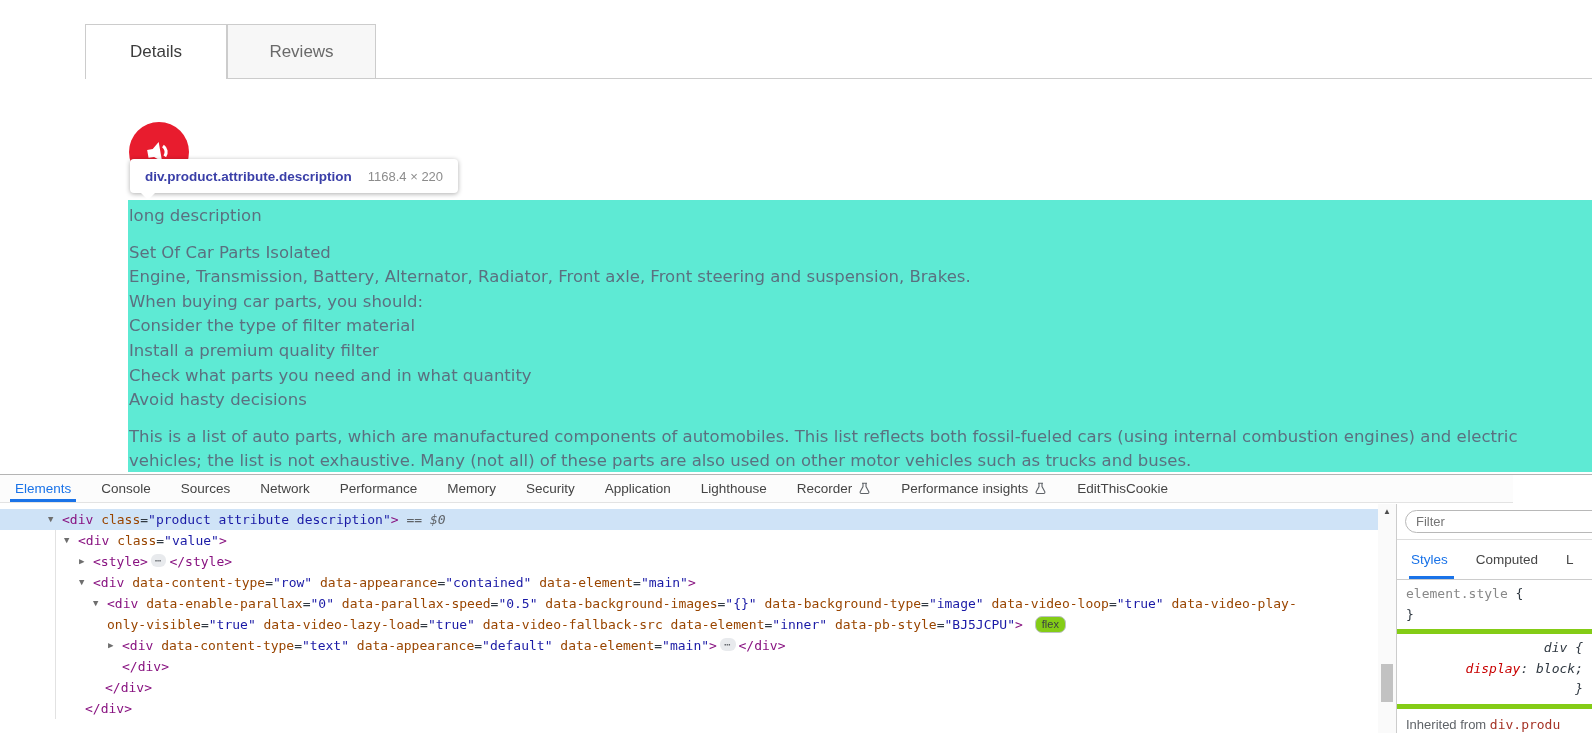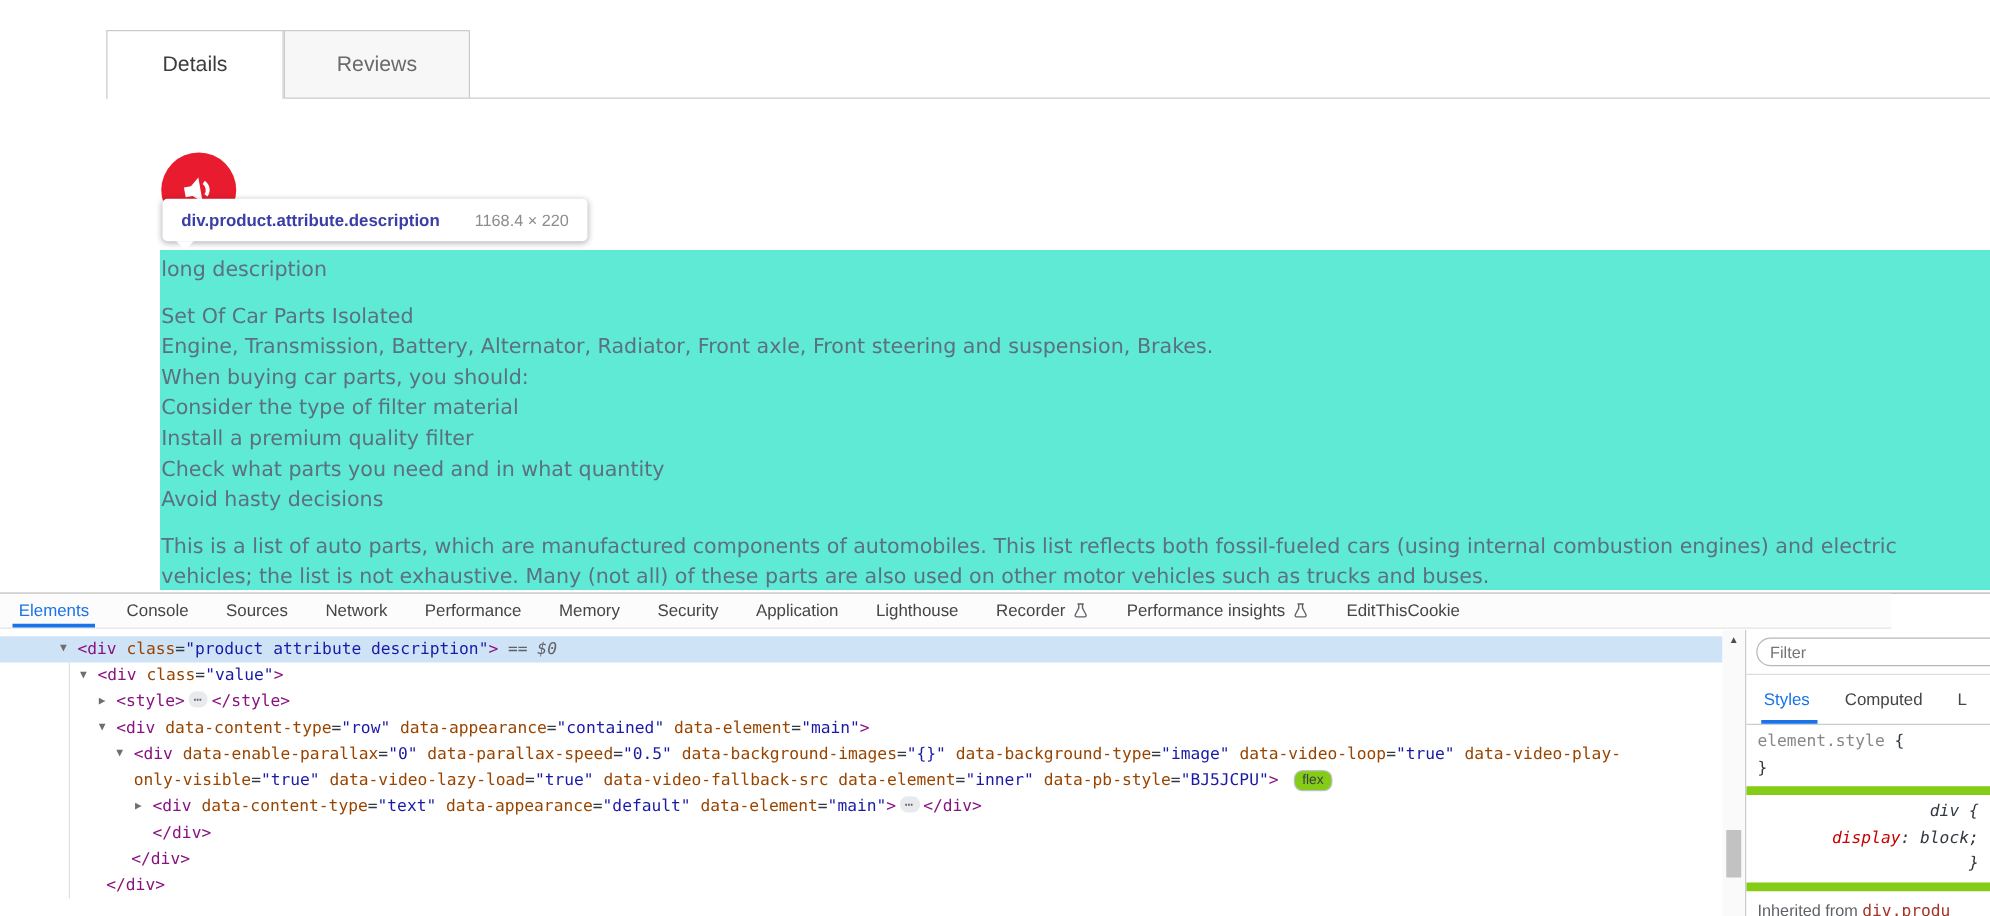--- a/index.html
+++ b/index.html
@@ -15,21 +15,21 @@
                  color:#3c3c3c; z-index:2;justify-content:center; }
   #tab-reviews { left:227px; width:149px; background:#f7f7f7; border:1px solid #ccc; color:#6a6a6a; }
   #tabline { position:absolute; left:376px; top:78px; width:1216px; height:1px; background:#ccc; }
 
   #audio-icon { position:absolute; left:129px; top:122px; width:60px; height:60px;
                 border-radius:50%; display:flex; align-items:center; justify-content:center; }
   #audio-icon svg { transform:rotate(-10deg); }
 
   #inspect-tooltip { position:absolute; left:130px; top:159px; height:34px; z-index:5;
                      background:#fff; border-radius:4px; box-shadow:0 1px 5px rgba(0,0,0,.32);
-                     display:flex; align-items:center; gap:28px; padding:0 15px; white-space:nowrap; }
+                     display:flex; align-items:center; gap:16px; padding:0 15px; white-space:nowrap; }
   #inspect-tooltip .sel { font-weight:bold; font-size:13.5px; color:#3a3fa8; }
   #inspect-tooltip .dim { font-size:13px; color:#8c8c8c; }
   #inspect-tooltip::after { content:""; position:absolute; left:11px; top:100%;
                             border:7px solid transparent; border-top-color:#fff; }
 
   #highlight { position:absolute; left:128px; top:200px; width:1464px; height:272px;
                overflow:hidden; padding:4px 0 0 1px; }
   #highlight, #highlight * { color:#5b7080; font-family:"DejaVu Sans", sans-serif;
                font-size:16.5px; line-height:24.6px; }
   #desc-intro { margin-bottom:12px; }
@@ -82,21 +82,21 @@
              border-bottom:1px solid #ccc; font-size:13.5px; color:#454545; position:relative; }
   .sp-tab { cursor:pointer; white-space:nowrap; position:relative; height:100%;
             display:flex; align-items:center; }
   .sp-tab.active { color:#1a73e8; }
   .sp-tab.active::after { content:""; position:absolute; left:-2px; right:-6px; bottom:0;
                           height:3px; background:#1a73e8; }
   #sp-filter-row { height:36px; border-bottom:1px solid #ddd; padding:6px 0 0 8px; }
   #sp-filter { width:210px; height:23px; border:1px solid #b8b8b8; border-radius:11.5px;
                padding:0 10px; font-size:13px; color:#333; outline:none; }
   #sp-filter::placeholder { color:#757575; }
-  .sp-section { padding:4px 9px; border-bottom:7px solid #84cc16;
+  .sp-section { padding:4px 9px; border-bottom:5px solid #84cc16;
                 font-family:"DejaVu Sans Mono", monospace; font-size:13px; line-height:20.5px;
                 color:#303942; white-space:nowrap; }
   .sp-elsel { color:#888; }
   .sp-italic { font-style:italic;text-align:right; }
   .sp-propline { padding-left:18px; }
   .sp-prop { color:#c80000; }
   .sp-inherit { font-family:"Liberation Sans", sans-serif; font-size:13px; color:#5f6368;
                 padding:8px 9px; border-bottom:1px solid #d9d9d9; white-space:nowrap; }
   .sp-inherit .lnk { font-family:"DejaVu Sans Mono", monospace; color:#a53326; cursor:pointer; }
   .sp-partial { padding:5px 9px 5px 14px; font-family:"DejaVu Sans Mono", monospace;

